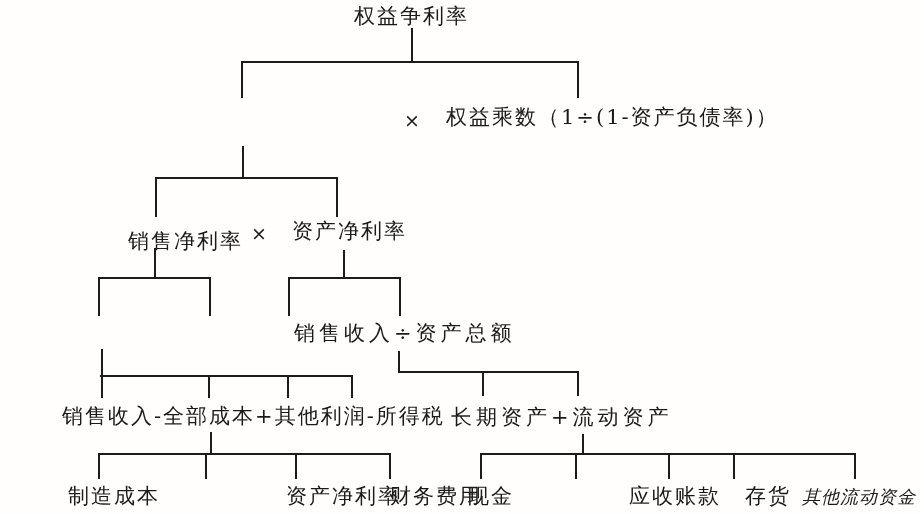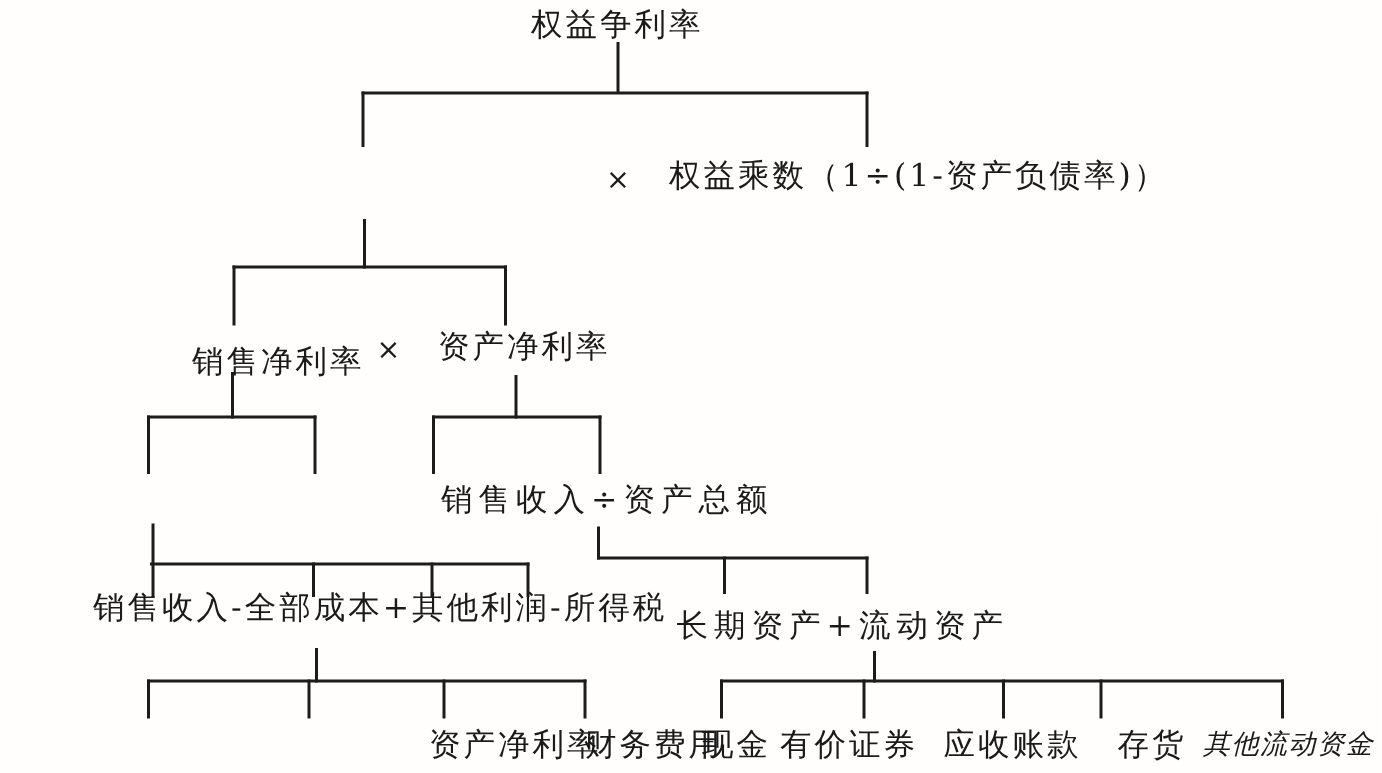--- a/index.html
+++ b/index.html
@@ -41,28 +41,28 @@
 
   <span class="op" style="left:404px;top:109px;">×</span>
   <span class="lbl" style="left:446px;top:104px;">权益乘数（1÷(1-资产负债率)）</span>
 
   <span class="lbl" style="left:128px;top:211px;margin-top:17px;">销售净利率</span>
   <span class="op" style="left:251px;top:222px;">×</span>
   <span class="lbl" style="left:292px;top:218px;">资产净利率</span>
 
   <span class="lbl wide" style="left:266px;top:320px;margin-left:28px;">销售收入÷资产总额</span>
 
-  <span class="lbl" style="left:62px;top:392px;">销售收入-全部成本+其他利润-所得税</span>
+  <span class="lbl" style="left:62px;top:403px;">销售收入-全部成本+其他利润-所得税</span>
   <span class="lbl wide" style="left:451px;top:404px;">长期资产+流动资产</span>
 
+  <span class="lbl" style="left:68px;top:483px;">制造成本</span>
   <span class="lbl" style="left:286px;top:483px;">资产净利率</span>
   <span class="lbl" style="left:390px;top:483px;text-align:right;">财务费用</span>
 
   <span class="lbl" style="left:468px;top:483px;">现金</span>
-  <span class="lbl" style="left:520px;top:483px;">有价证券</span>
   <span class="lbl" style="left:629px;top:483px;">应收账款</span>
   <span class="lbl" style="left:745px;top:483px;">存货</span>
   <span class="lbl small" style="left:802px;top:484px;">其他流动资金</span>
 
   <div class="ln v" style="left:411px;top:28px;height:34px;"></div>
   <div class="ln h" style="left:241px;top:61px;width:338px;"></div>
   <div class="ln v" style="left:241px;top:61px;height:37px;"></div>
   <div class="ln v" style="left:577px;top:61px;height:37px;"></div>
 
   <div class="ln v" style="left:242px;top:146px;height:33px;"></div>

